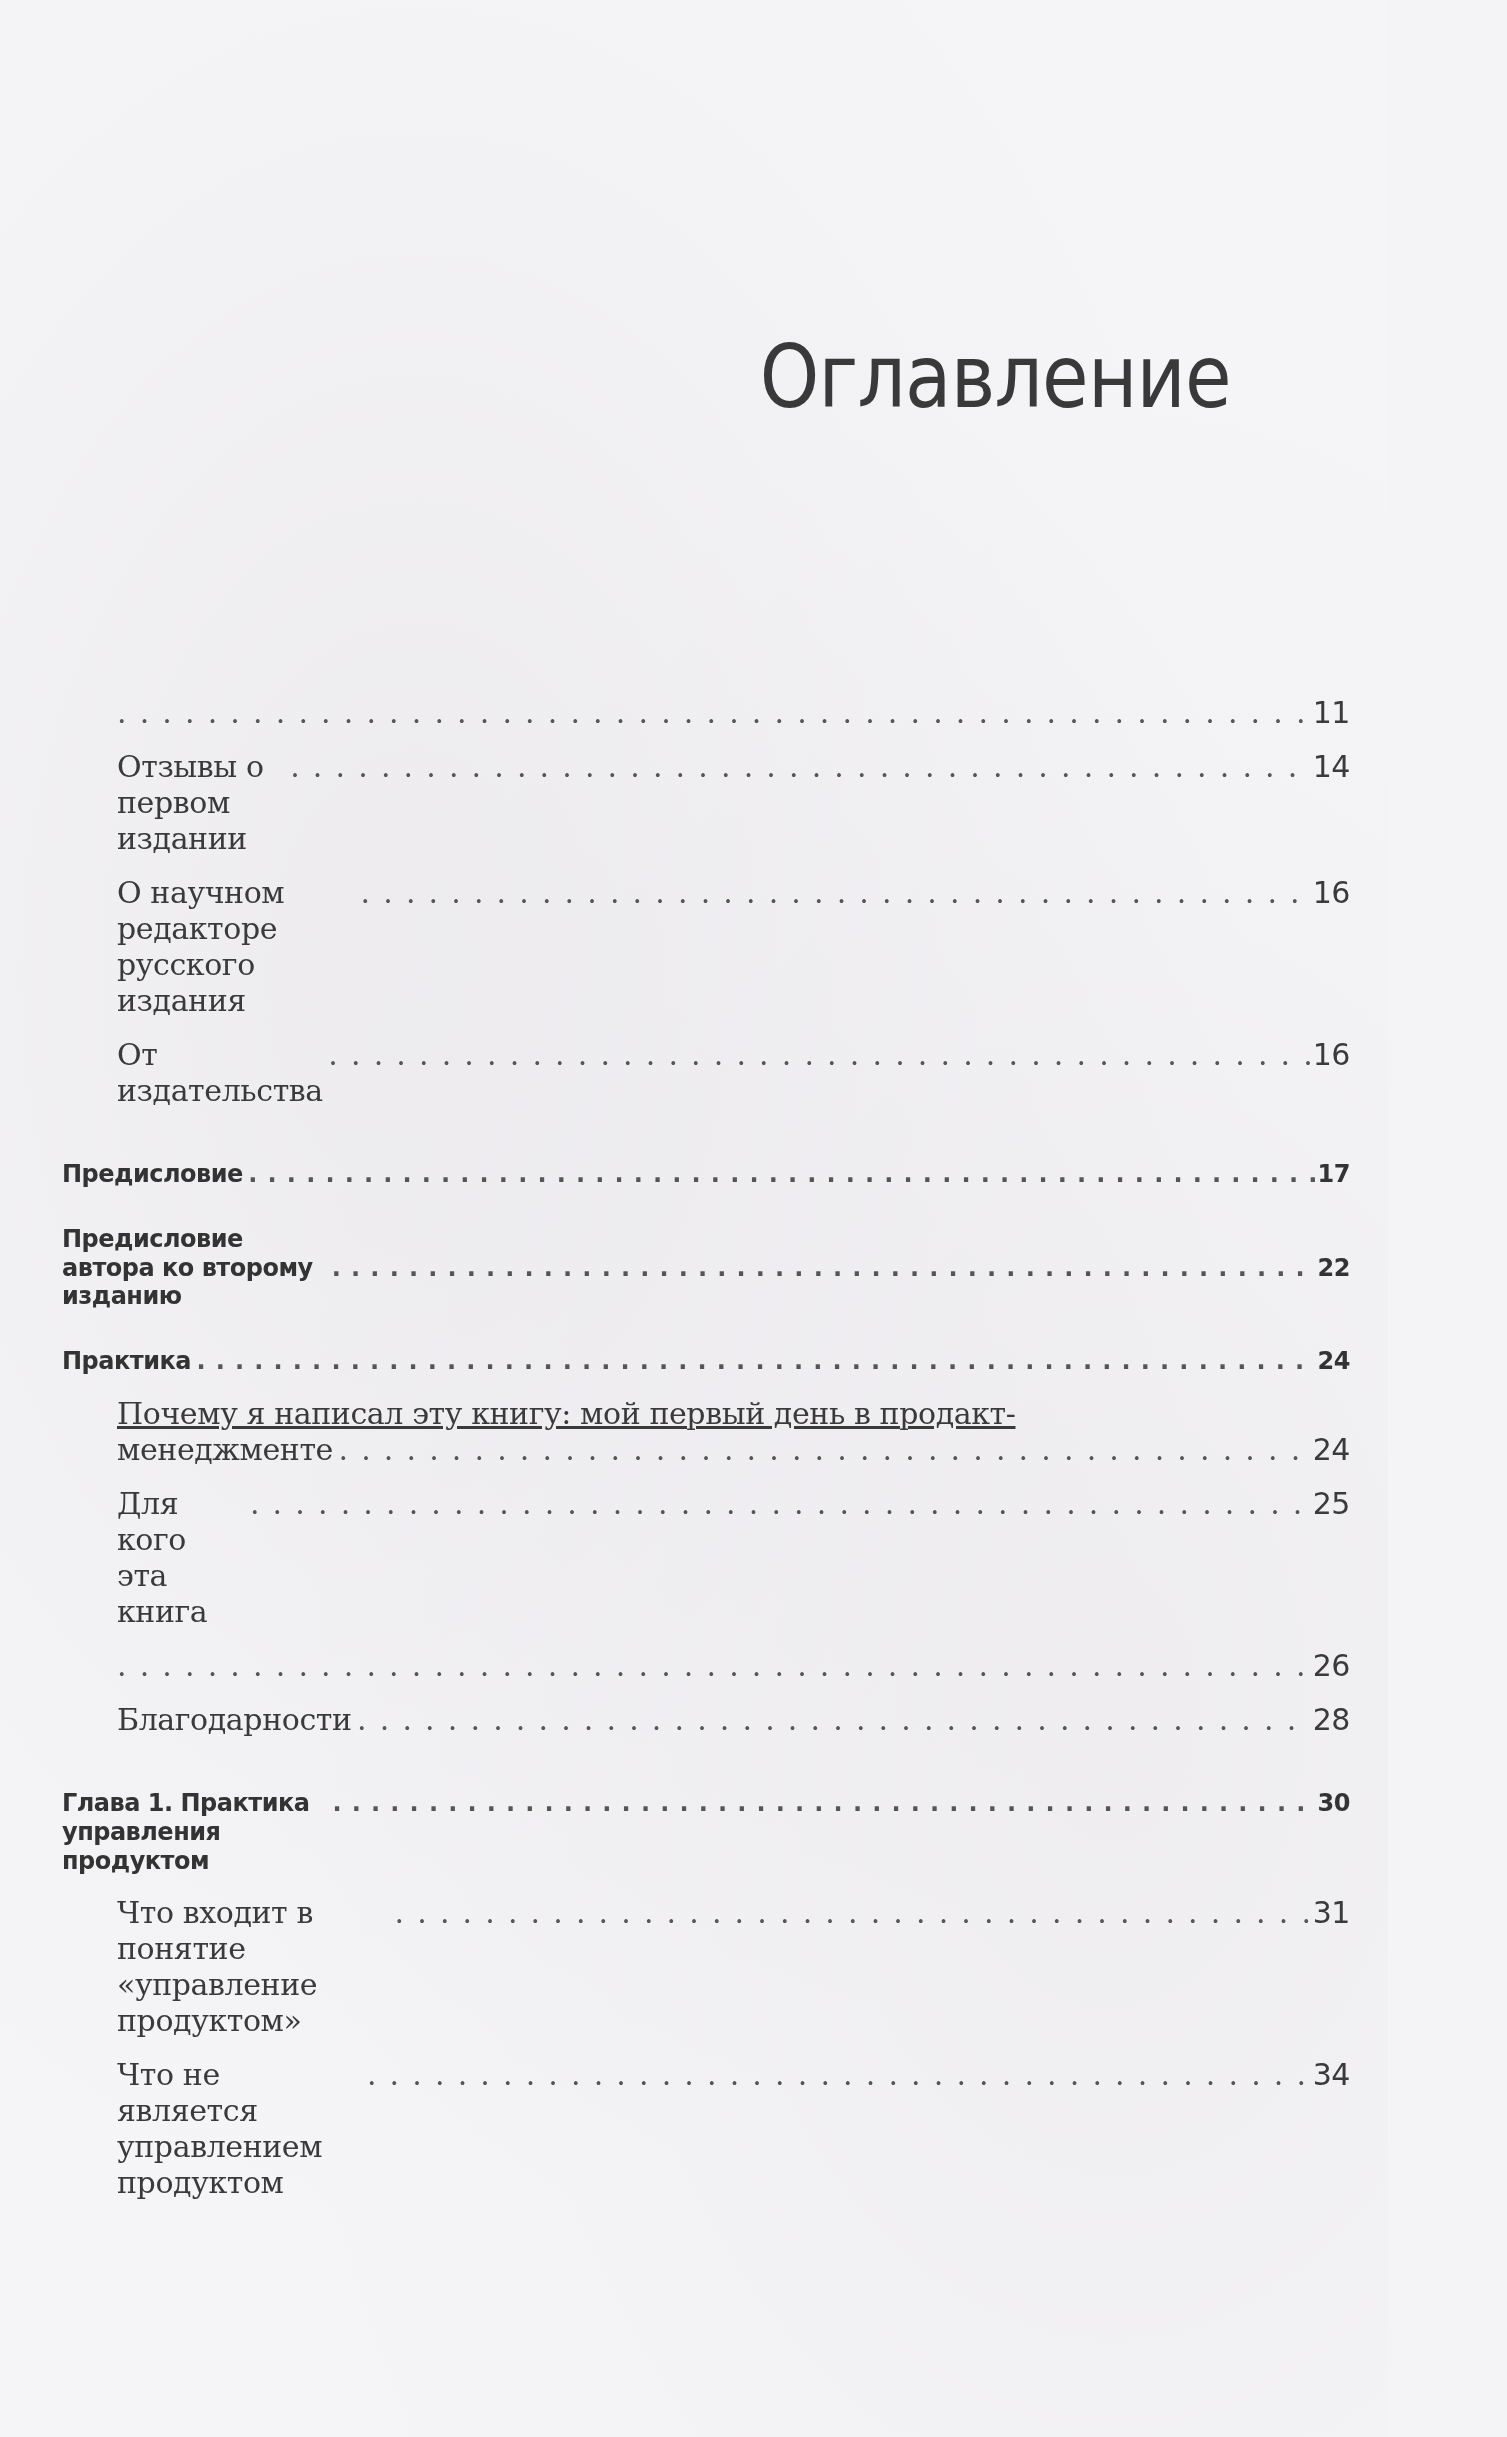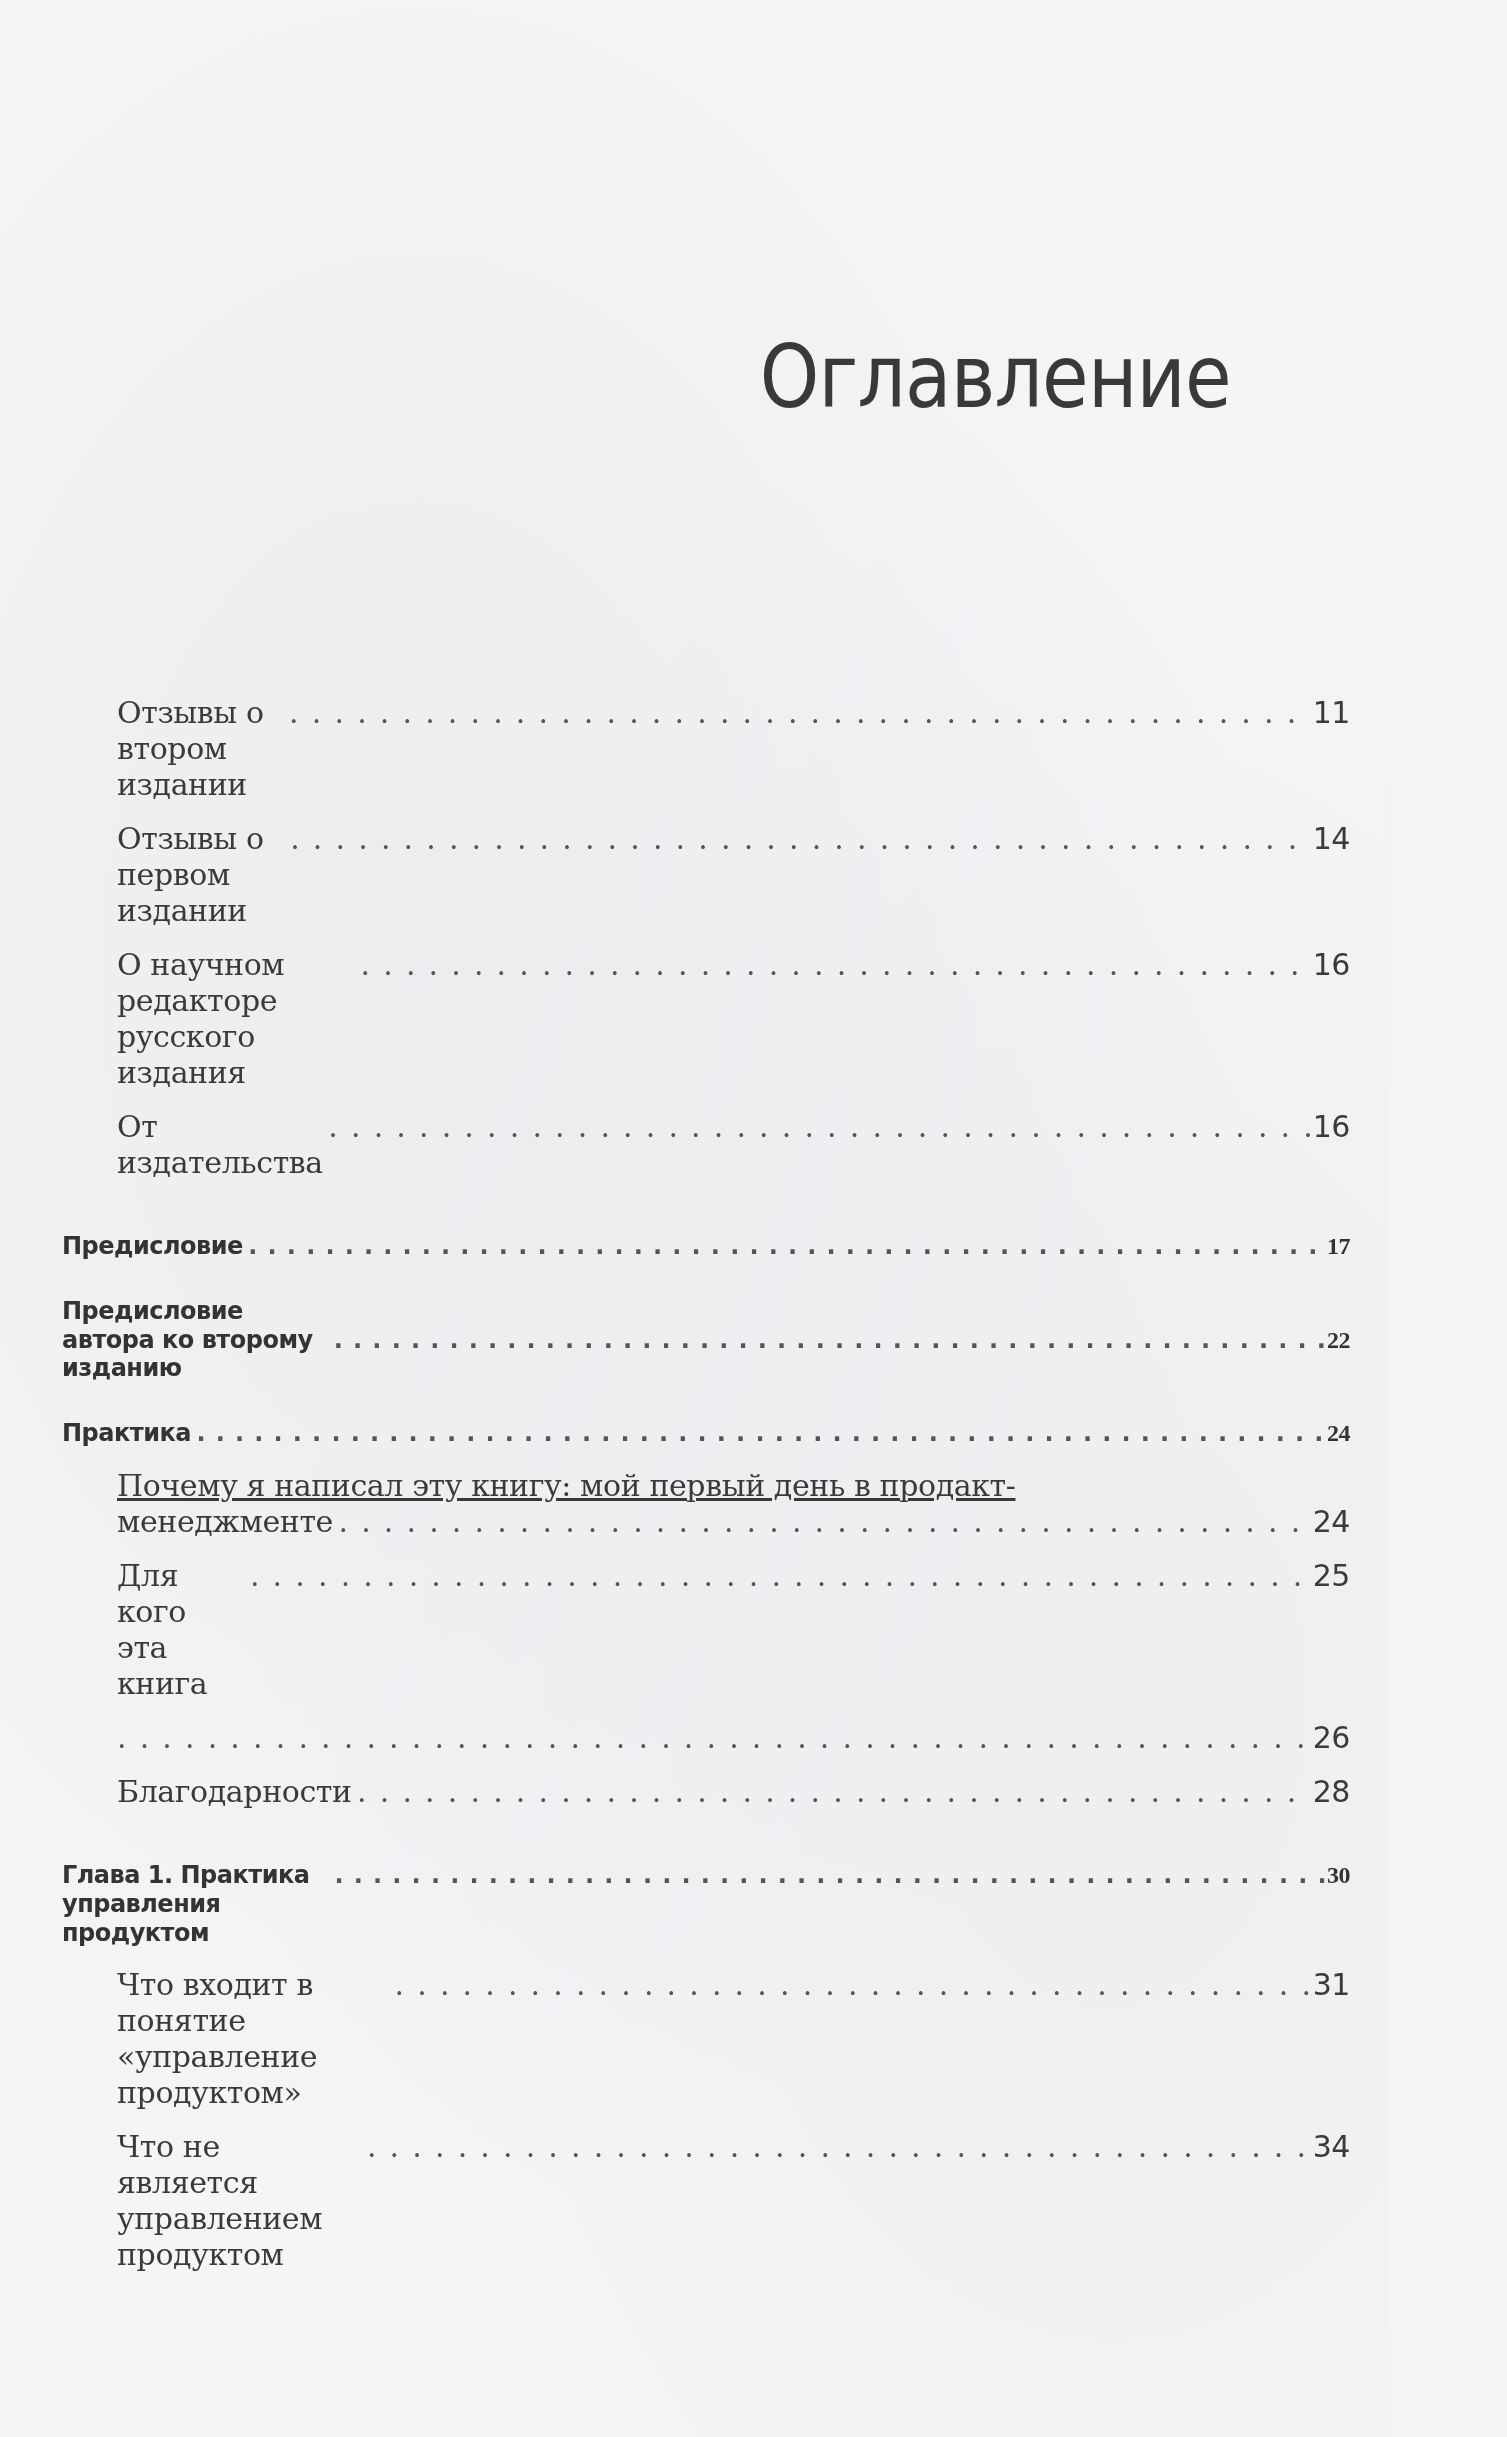--- a/index.html
+++ b/index.html
@@ -60,21 +60,20 @@
     }
     .row .leader::before {
       content: ". . . . . . . . . . . . . . . . . . . . . . . . . . . . . . . . . . . . . . . . . . . . . . . . . . . . . . . . . . . . . . . . . . . . . . . . . . . . . . . . . . . . . . . . . . . . . . . . . . . . . . . . . . . . . .";
       letter-spacing: 0;
       word-spacing: 3.6px;
     }
     .row .page-num {
       flex: 0 0 auto;
       text-align: right;
       padding-left: 1.8px;
-      font-family: Liberation Serif, serif;
     }
     
     .row.chapter {
       font-family: "DejaVu Sans", sans-serif;
       font-weight: bold;
       font-size: 24px;
       color: #333;
       letter-spacing: -0.5px;
     }
     .row.chapter .leader::before { word-spacing: 1.8px; }
@@ -100,21 +99,20 @@
 </head>
 <body>
 
 <div class="page">
 
   <h1 class="title">Оглавление</h1>
 
   <div class="toc">
 
     <div class="row sub">
-      <span class="label">Отзывы о втором издании</span>
       <span class="leader"></span>
       <span class="page-num">11</span>
     </div>
     <div class="row sub gap-sub">
       <span class="label">Отзывы о первом издании</span>
       <span class="leader"></span>
       <span class="page-num">14</span>
     </div>
     <div class="row sub gap-sub">
       <span class="label">О научном редакторе русского издания</span>

